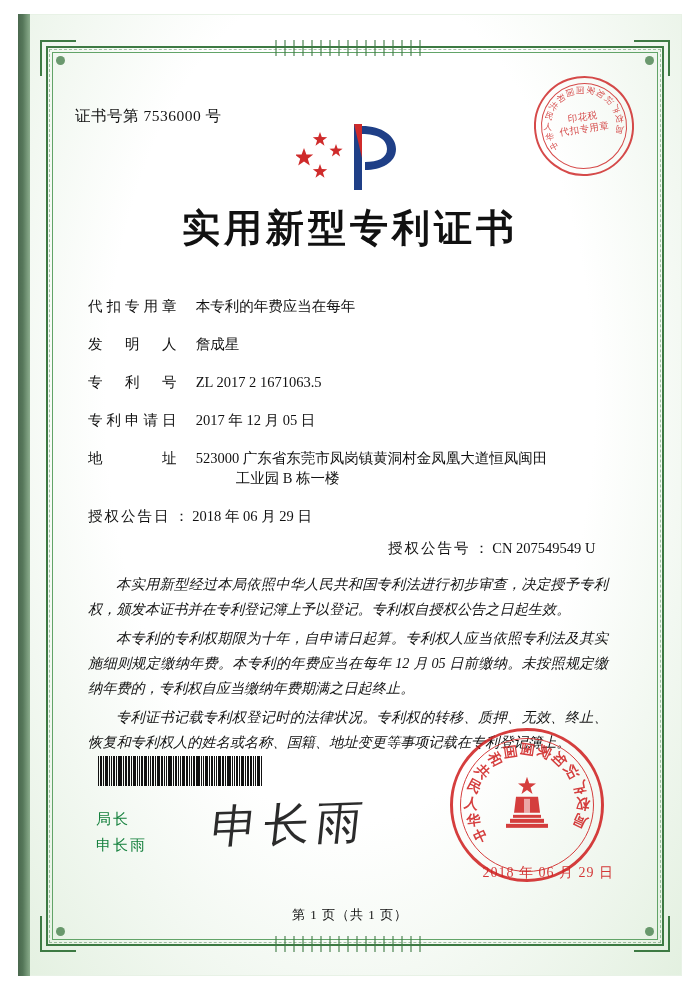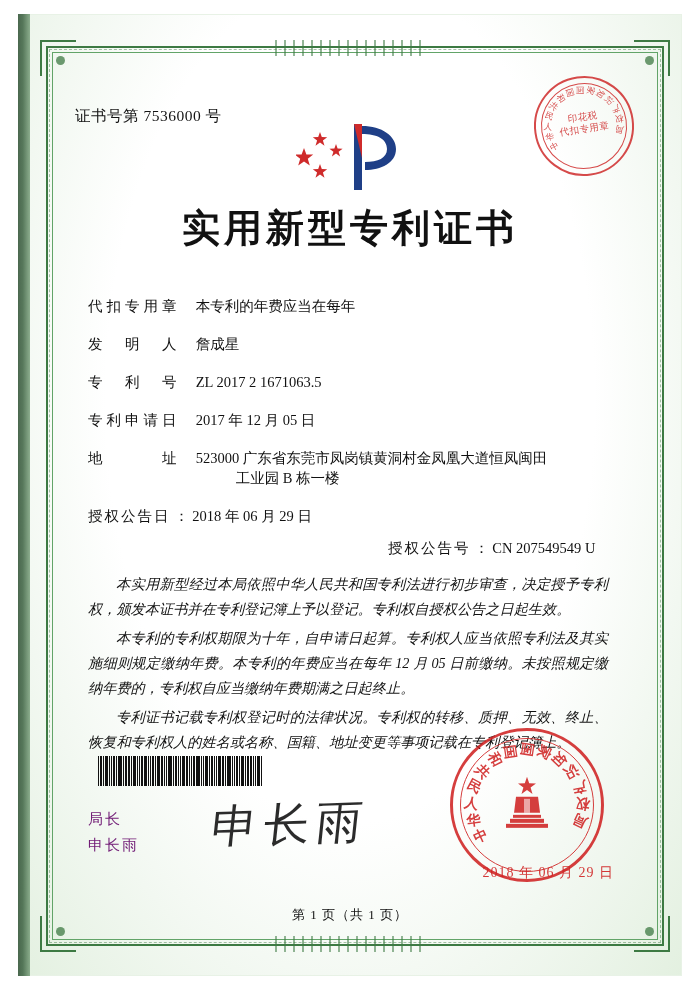--- a/index.html
+++ b/index.html
@@ -250,26 +250,26 @@
     width: 1px;
     height: 30px;
     background: #111;
     margin-right: 1px;
     vertical-align: top;
   }
 
   
   .sig-label {
     position: absolute;
-    left: 88px;
+    left: 96px;
     top: 806px;
     font-size: 15px;
     line-height: 26px;
     letter-spacing: 2px;
-    color: #701a75;
+    color: #15803d;
   }
   .sig-hand {
     position: absolute;
     left: 212px;
     top: 794px;
     font-size: 46px;
     color: #1a1a1a;
     font-family: "DejaVu Serif", serif;
     letter-spacing: 6px;
     transform: skewX(-8deg) rotate(-2deg);

